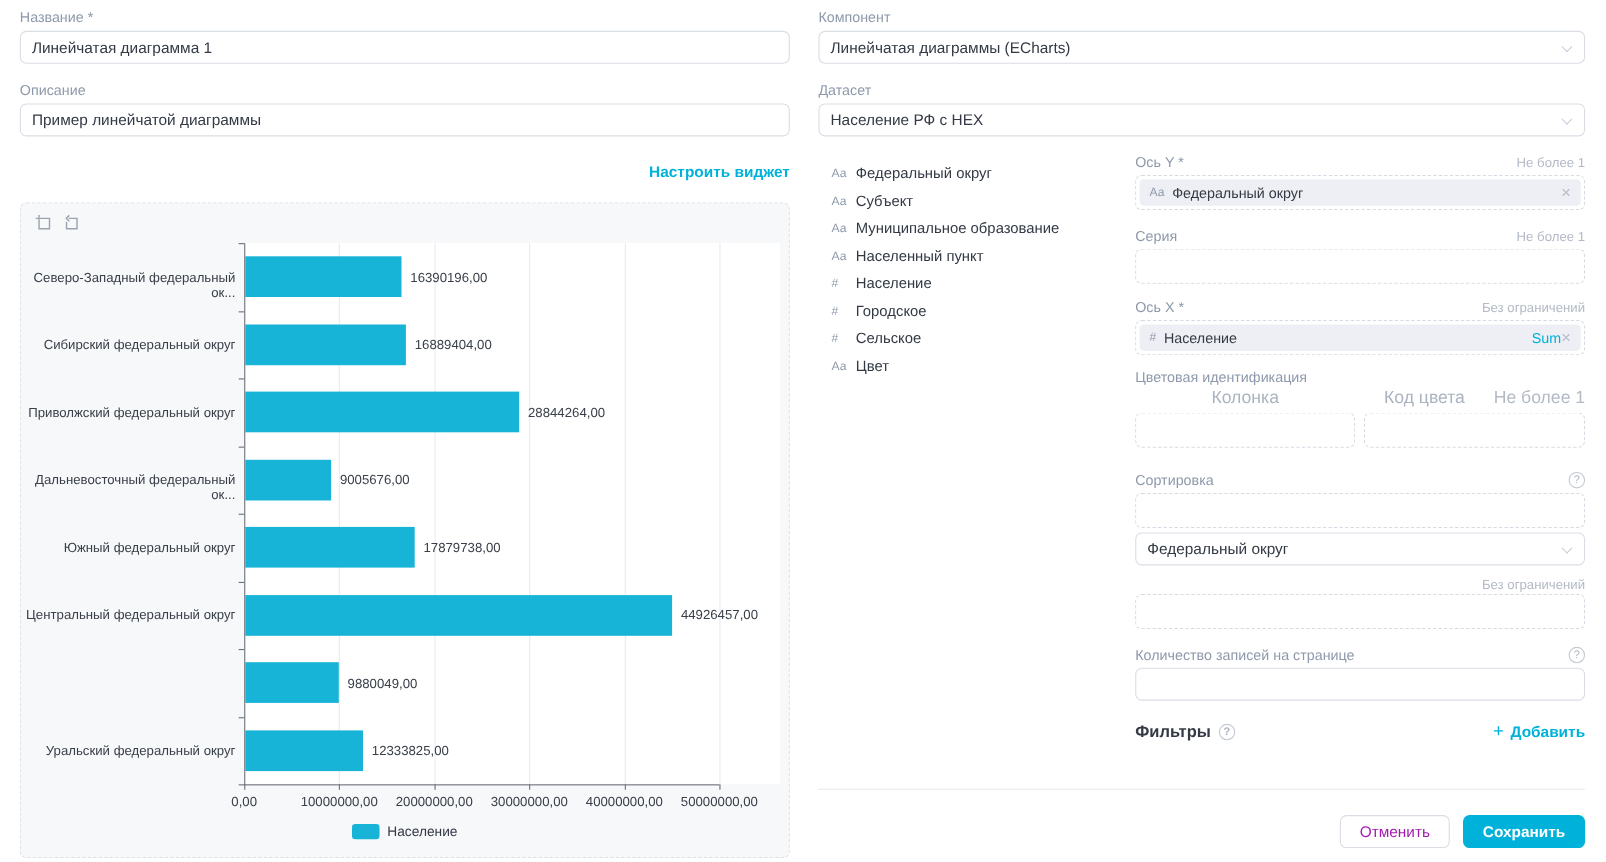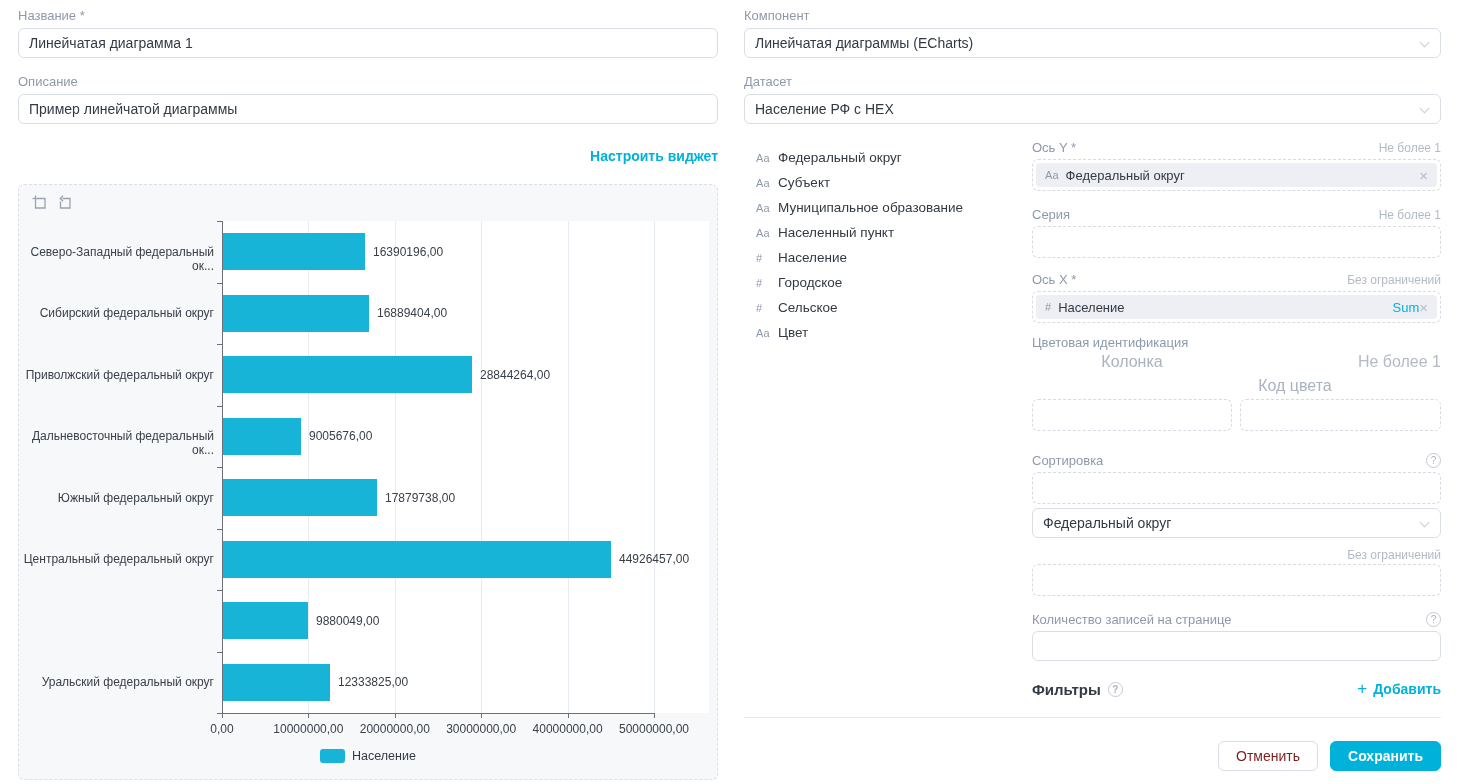--- a/index.html
+++ b/index.html
@@ -66,37 +66,37 @@
     background:#edeff4; border-radius:4px; height:24px; display:flex;
     align-items:center; padding:0 9px; font-size:13px; color:#333a45;
   }
   .chip .ctype { color:#8e99ab; font-size:11px; margin-right:7px; }
   .chip .spacer { flex:1; }
   .chip .agg { color:#00b2d9; font-size:13px; cursor:pointer; }
   .chip .x { color:#b6bcc8; font-size:15px; line-height:1; cursor:pointer; }
   .mt16 { margin-top:16px; } .mt14 { margin-top:14px; } .mt12 { margin-top:12px; } .mt22 { margin-top:22px; }
   .section-label { font-size:13px; color:#8e99ab; }
   .subrow { display:flex; font-size:16px; color:#aab3bf; margin-top:3px;text-align:center; }
-  .subrow .c1 { width:200px; } .subrow .c2 { flex:1;margin-top:24px; } .subrow .c3 { color:#b3bac6; }
+  .subrow .c1 { width:200px; } .subrow .c2 { flex:1; } .subrow .c3 { color:#b3bac6; }
   .pairboxes { display:flex; gap:8px; margin-top:4px; }
   .pairboxes .dropzone { margin-top:0; flex:none; }
   .qicon {
     width:15px; height:15px; border-radius:50%; border:1px solid #c3cad4;
     color:#aab3bf; font-size:10px; display:flex; align-items:center;
     justify-content:center; flex:none; cursor:pointer;
   }
   .right-hint { text-align:right; margin-top:10px; }
   .filters-row { display:flex; justify-content:space-between; align-items:center; margin-top:18px; }
   .filters-title { display:flex; align-items:center; gap:7px; font-size:15px; font-weight:700; color:#333a45; }
   .add-link { display:flex; align-items:center; gap:6px; color:#00b2d9; font-size:14px; font-weight:600; cursor:pointer; }
   .add-link .plus { font-size:17px; font-weight:400; }
   .footer { position:absolute; left:744px; top:717px; width:697px; border-top:1px solid #e8ebef; }
   .footer-buttons { display:flex; justify-content:flex-end; gap:12px; margin-top:23px; }
   .btn { height:30px; padding:0 17px; border-radius:6px; font-size:14px; display:flex; align-items:center; cursor:pointer; font-family:"Liberation Sans",sans-serif; }
-  .btn-cancel { background:#fff; border:1px solid #d9dde4; color:#7f1d1d; }
+  .btn-cancel { background:#fff; border:1px solid #d9dde4; color:#a21caf; }
   .btn-save { background:#00b2d9; border:1px solid #00b2d9; color:#fff; font-weight:600; }
 </style>
 </head>
 <body>
 
 <div class="left-col">
   <label class="col-label">Название *</label>
   <input class="text-input" value="Линейчатая диаграмма 1" style="">
 
   <label class="col-label lbl2">Описание</label>

